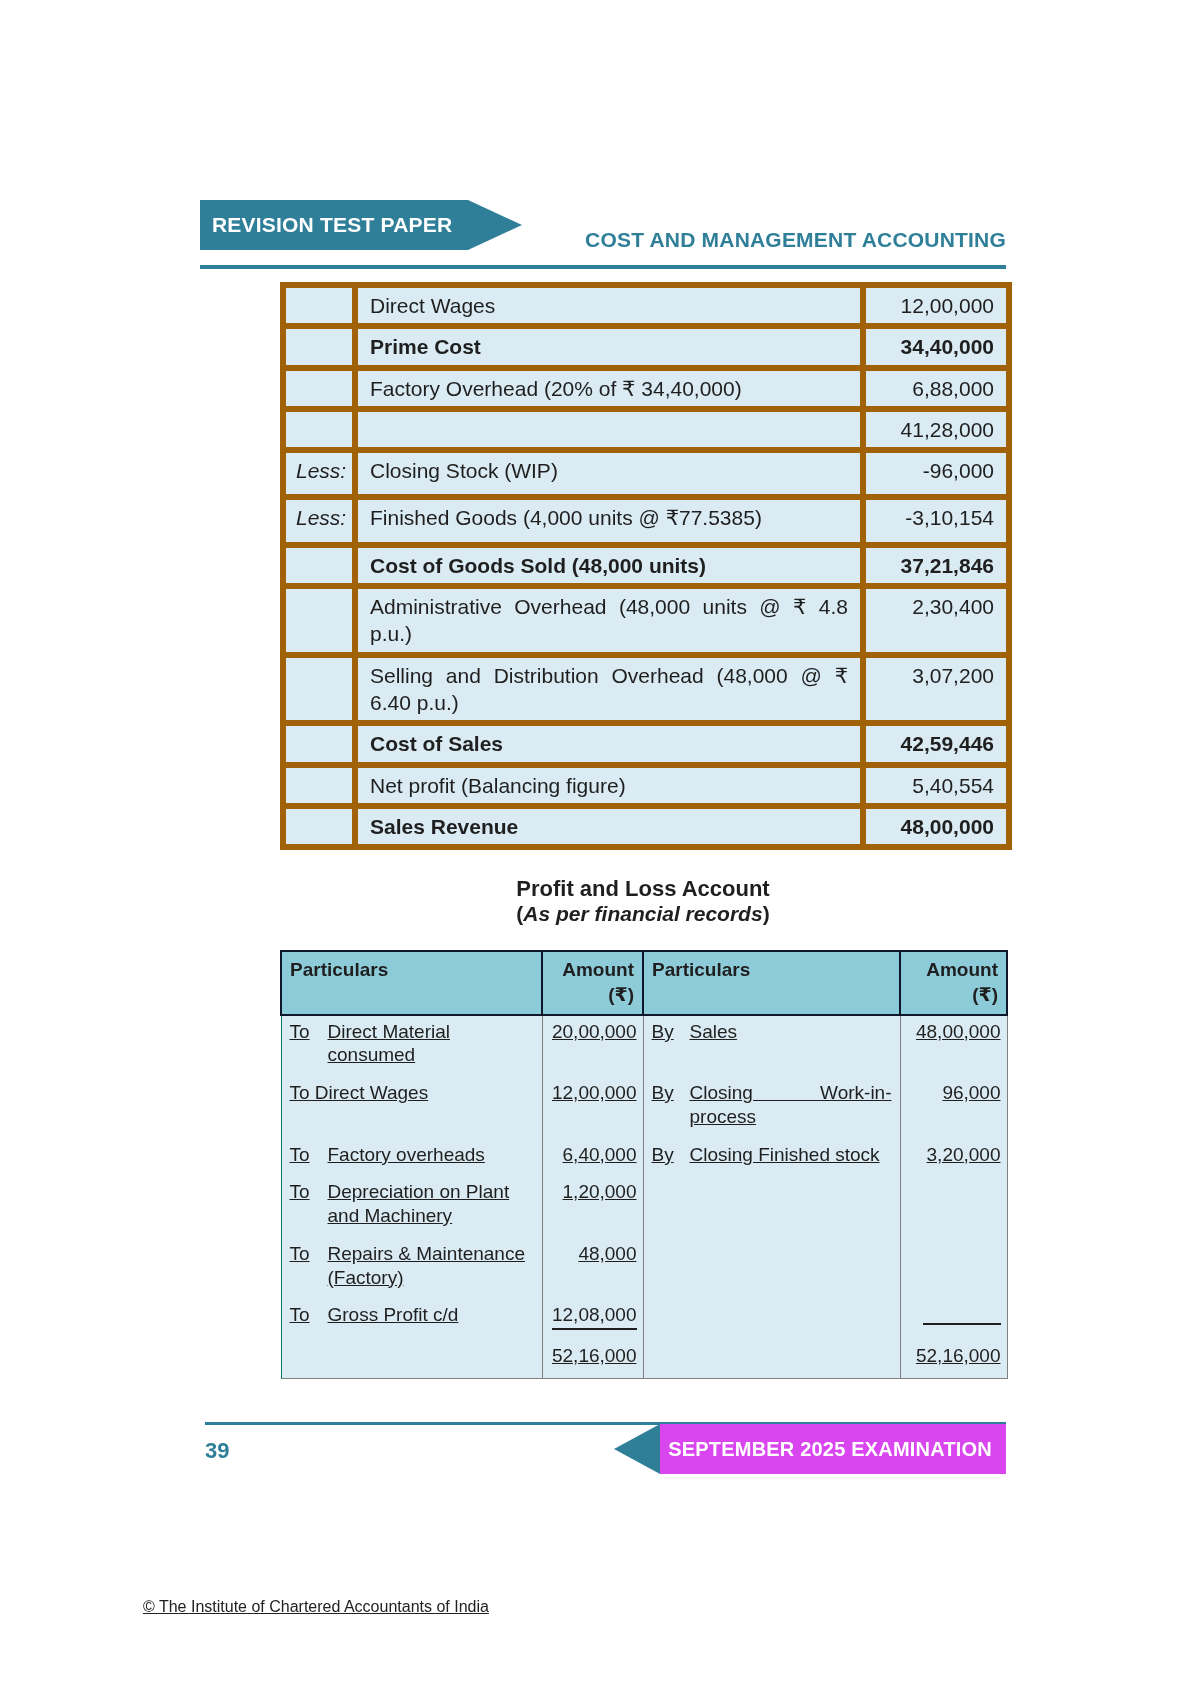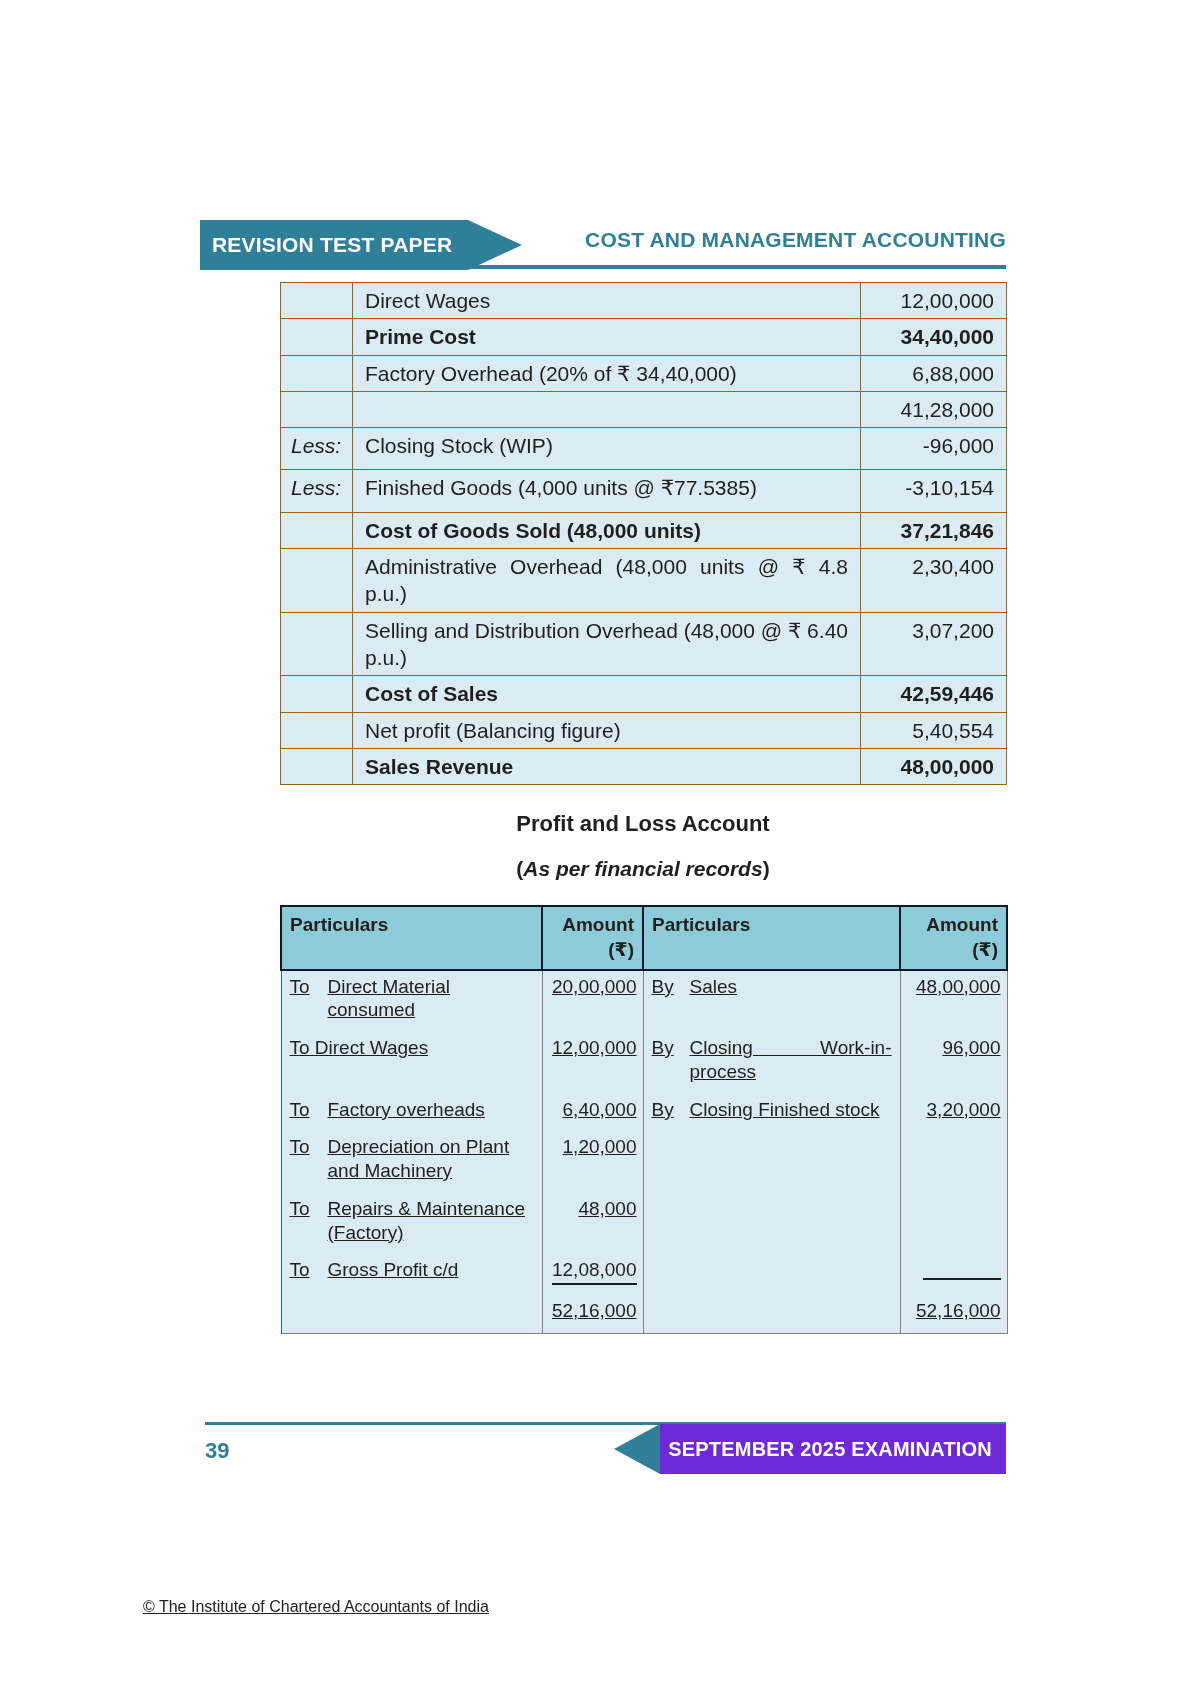--- a/index.html
+++ b/index.html
@@ -2,21 +2,21 @@
 <html><head>
 <meta charset="utf-8">
 <style>
   * { margin:0; padding:0; box-sizing:border-box; }
   html,body { background:#ffffff; }
   body {
     width:1191px; height:1684px; position:relative; overflow:hidden;
     font-family:"Liberation Sans","DejaVu Sans",sans-serif; color:#1f1f1f;
   }
   
-  .banner { position:absolute; left:200px; top:220px; display:flex; }
+  .banner { position:absolute; left:200px; top:200px; display:flex; }
   .banner-body {
     background:#2f7f99; color:#ffffff; font-weight:bold; font-size:21px;
     height:50px; display:flex; align-items:center; padding:0 16px 0 12px; letter-spacing:.2px;
   }
   .banner-arrow {
     width:0; height:0;
     border-top:25px solid transparent; border-bottom:25px solid transparent;
     border-left:54px solid #2f7f99;
   }
   .header-title {
@@ -24,33 +24,33 @@
     color:#2f7f99; font-weight:bold; font-size:21px; letter-spacing:.2px;
   }
   .header-rule { position:absolute; left:200px; right:185px; top:265px; height:4px; background:#2f7f99; }
 
   
   .content { position:absolute; left:280px; top:282px; width:726px; }
 
   
   table.cost { border-collapse:collapse; width:726px; font-size:21px; table-layout:fixed; }
   table.cost td {
-    border:1px solid #a16207; background:#daebf3;
+    border:6px solid #a16207; background:#daebf3;
     padding:4px 12px; vertical-align:top; line-height:1.3;
   }
   table.cost td.c1 { width:72px; font-style:italic; padding:4px 6px 10px 10px; }
   table.cost td.c2 { width:508px; }
   table.cost td.c2.j { text-align:justify; }
   table.cost td.c3 { width:146px; text-align:right; }
   table.cost tr.b td.c2, table.cost tr.b td.c3, .bold { font-weight:bold; }
 
   
   .pl-head { text-align:center; margin-top:26px; }
   .pl-title { font-size:22px; font-weight:bold; }
-  .pl-sub { margin-top:20px; font-size:21px; font-weight:bold; }
+  .pl-sub { font-size:21px; font-weight:bold; }
   .pl-sub .it { font-style:italic; }
 
   
   table.pl { border-collapse:collapse; width:726px; font-size:19px; table-layout:fixed; margin-top:24px; border:1px solid #7f7f7f; }
   table.pl th {
     background:#8ecbd9; border:2px solid #0f172a; padding:6px 8px;
     vertical-align:top; line-height:1.3; font-size:19px;
   }
   table.pl th.h-part { text-align:left; }
   table.pl th.h-amt  { text-align:right; }
@@ -71,21 +71,21 @@
   
   .footer-rule { position:absolute; left:205px; right:185px; top:1422px; height:3px; background:#2f7f99; }
   .page-num { position:absolute; left:205px; top:1438px; color:#2f7f99; font-weight:bold; font-size:22px; }
   .footer-banner { position:absolute; right:185px; top:1424px; display:flex; }
   .footer-arrow {
     width:0; height:0;
     border-top:25px solid transparent; border-bottom:25px solid transparent;
     border-right:46px solid #2f7f99;
   }
   .footer-body {
-    background:#6d28d9; color:#ffffff; font-weight:bold; font-size:20px;
+    background:#d946ef; color:#ffffff; font-weight:bold; font-size:20px;
     height:50px; display:flex; align-items:center; padding:0 14px 0 8px; letter-spacing:.2px;
   }
   .copyright { position:absolute; left:143px; top:1598px; font-size:16px; color:#222222;text-decoration:underline; }
 </style>
 </head>
 <body>
 
 <div class="banner">
   <div class="banner-body">REVISION TEST PAPER</div>
   <div class="banner-arrow"></div>

